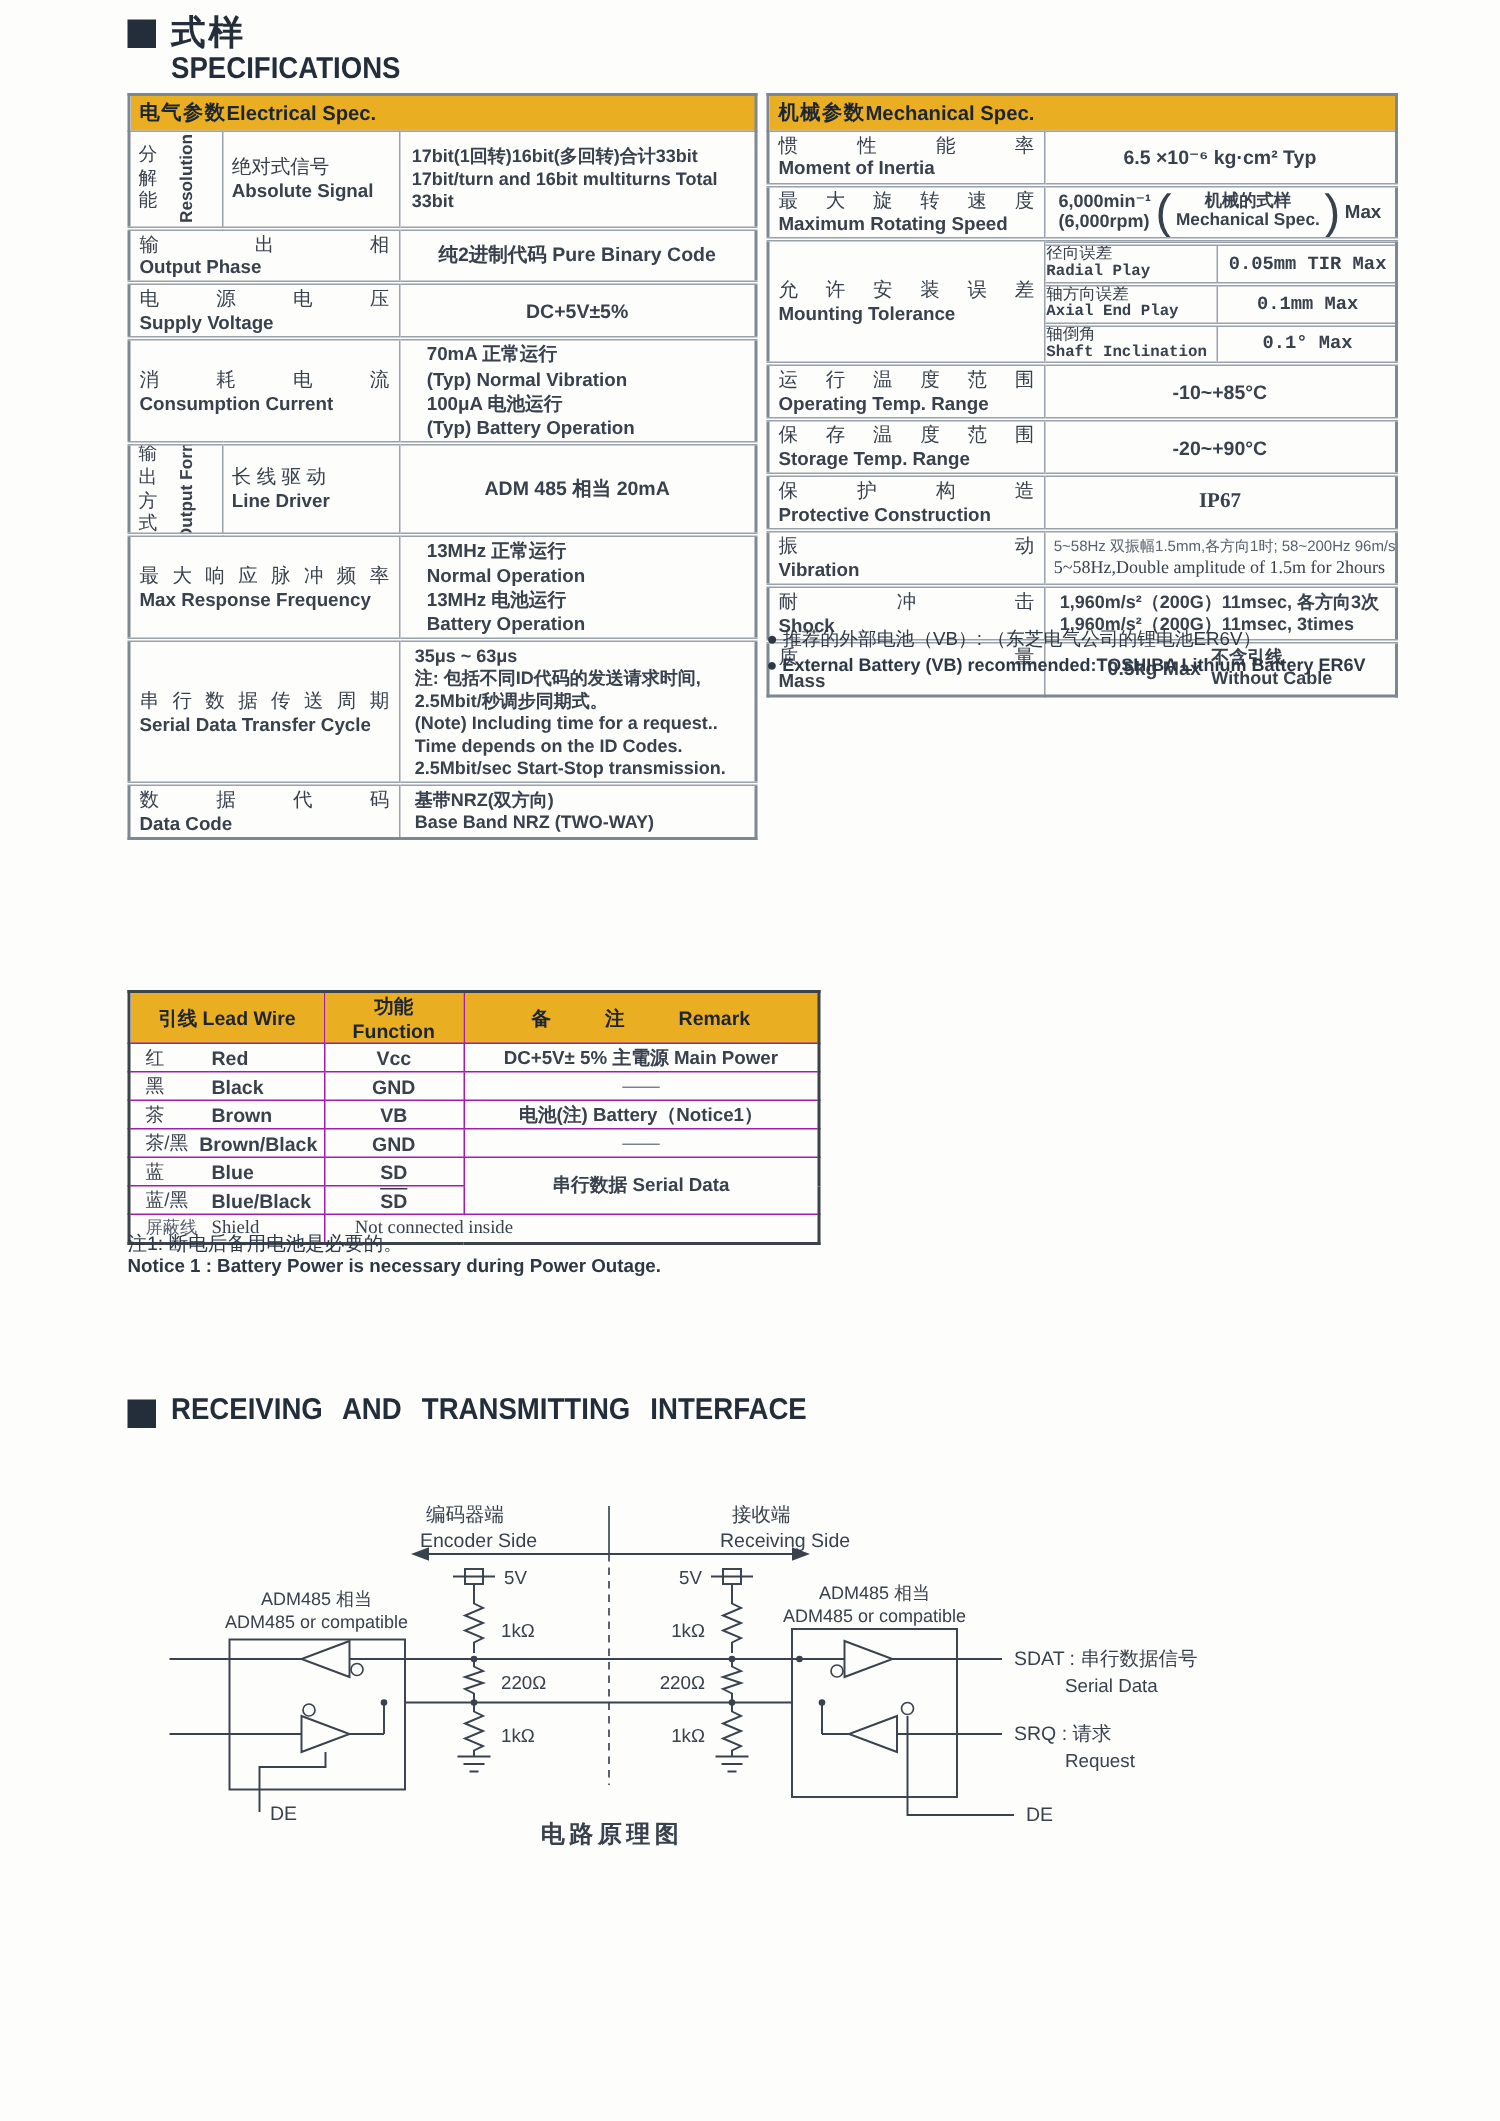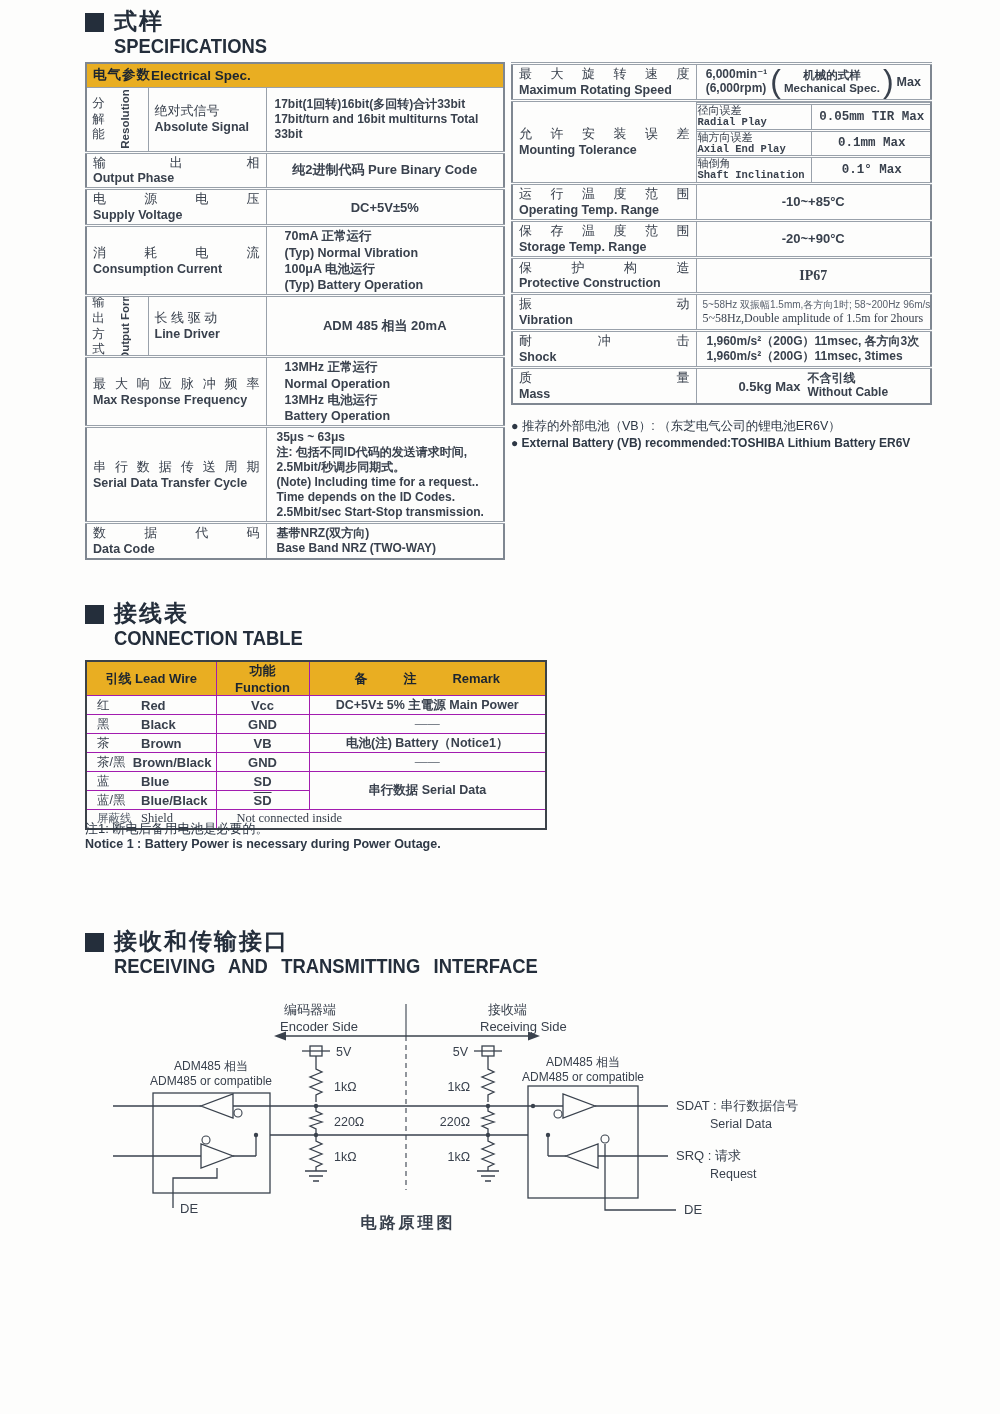--- a/index.html
+++ b/index.html
@@ -196,20 +196,35 @@
     </tr>
   </tbody>
     </table>
 
   <table class="spec" style="left:511px;top:62px;width:419px;">
     <colgroup>
         <col style="width:184px">
         <col style="width:235px">
       </colgroup>
     <tbody>
+        <tr style="height:24px">
+      <td class="ybar" colspan="2">
+        <div class="ybar-inner">
+          <span class="yb-zh">机械参数</span>
+          <span class="yb-en">Mechanical Spec.</span>
+        </div>
+      </td>
+    </tr>
+    <tr style="height:36px" class="subsep">
+      <td>
+        <div class="lz">惯性能率</div>
+        <div class="le">Moment of Inertia</div>
+      </td>
+      <td class="val">6.5 ×10⁻⁶ kg·cm²   Typ</td>
+    </tr>
     <tr style="height:33px" class="sep">
       <td>
         <div class="lz">最大旋转速度</div>
         <div class="le">Maximum Rotating Speed</div>
       </td>
       <td>
         <div class="speedval">
           <div class="stack">
             <span>6,000min⁻¹</span>
             <span>(6,000rpm)</span>
@@ -316,27 +331,20 @@
           </span>
         </div>
       </td>
     </tr>
   </tbody>
     </table>
 
   <div class="bullet-zh" style="left:511px;top:418px;">● 推荐的外部电池（VB）: （东芝电气公司的锂电池ER6V）</div>
   <div class="bullet-en" style="left:511px;top:436px;">● External Battery (VB) recommended:TOSHIBA Lithium Battery ER6V</div>
 
-  <div class="sec-title" style="left:85px;top:600px;">
-    <div class="sq"></div>
-    <div>
-      <div class="t-zh">接线表</div>
-      <div class="t-en">CONNECTION TABLE</div>
-    </div>
-  </div>
 
   <table class="conn" style="left:85px;top:660px;width:460px;">
     <colgroup>
         <col style="width:130px">
         <col style="width:93px">
         <col style="width:237px">
       </colgroup>
     <tbody>
         <tr style="height:22px">
       <td class="ch">
@@ -425,21 +433,20 @@
     </tr>
   </tbody>
     </table>
 
   <div class="notice-zh" style="left:85px;top:820px;">注1: 断电后备用电池是必要的。</div>
   <div class="notice-en" style="left:85px;top:837px;">Notice 1 : Battery Power is necessary during Power Outage.</div>
 
   <div class="sec-title" style="left:85px;top:928px;">
     <div class="sq"></div>
     <div>
-      <div class="t-zh">接收和传输接口</div>
       <div class="t-en wide">RECEIVING  AND  TRANSMITTING  INTERFACE</div>
     </div>
   </div>
 
   <svg class="abs" style="left:88px;top:998px;" width="880" height="252" viewBox="0 0 880 252">
 
     <text x="196" y="16" font-size="13">编码器端</text>
     <text x="192" y="33" font-size="13">Encoder Side</text>
     <text x="400" y="16" font-size="13">接收端</text>
     <text x="392" y="33" font-size="13">Receiving Side</text>

